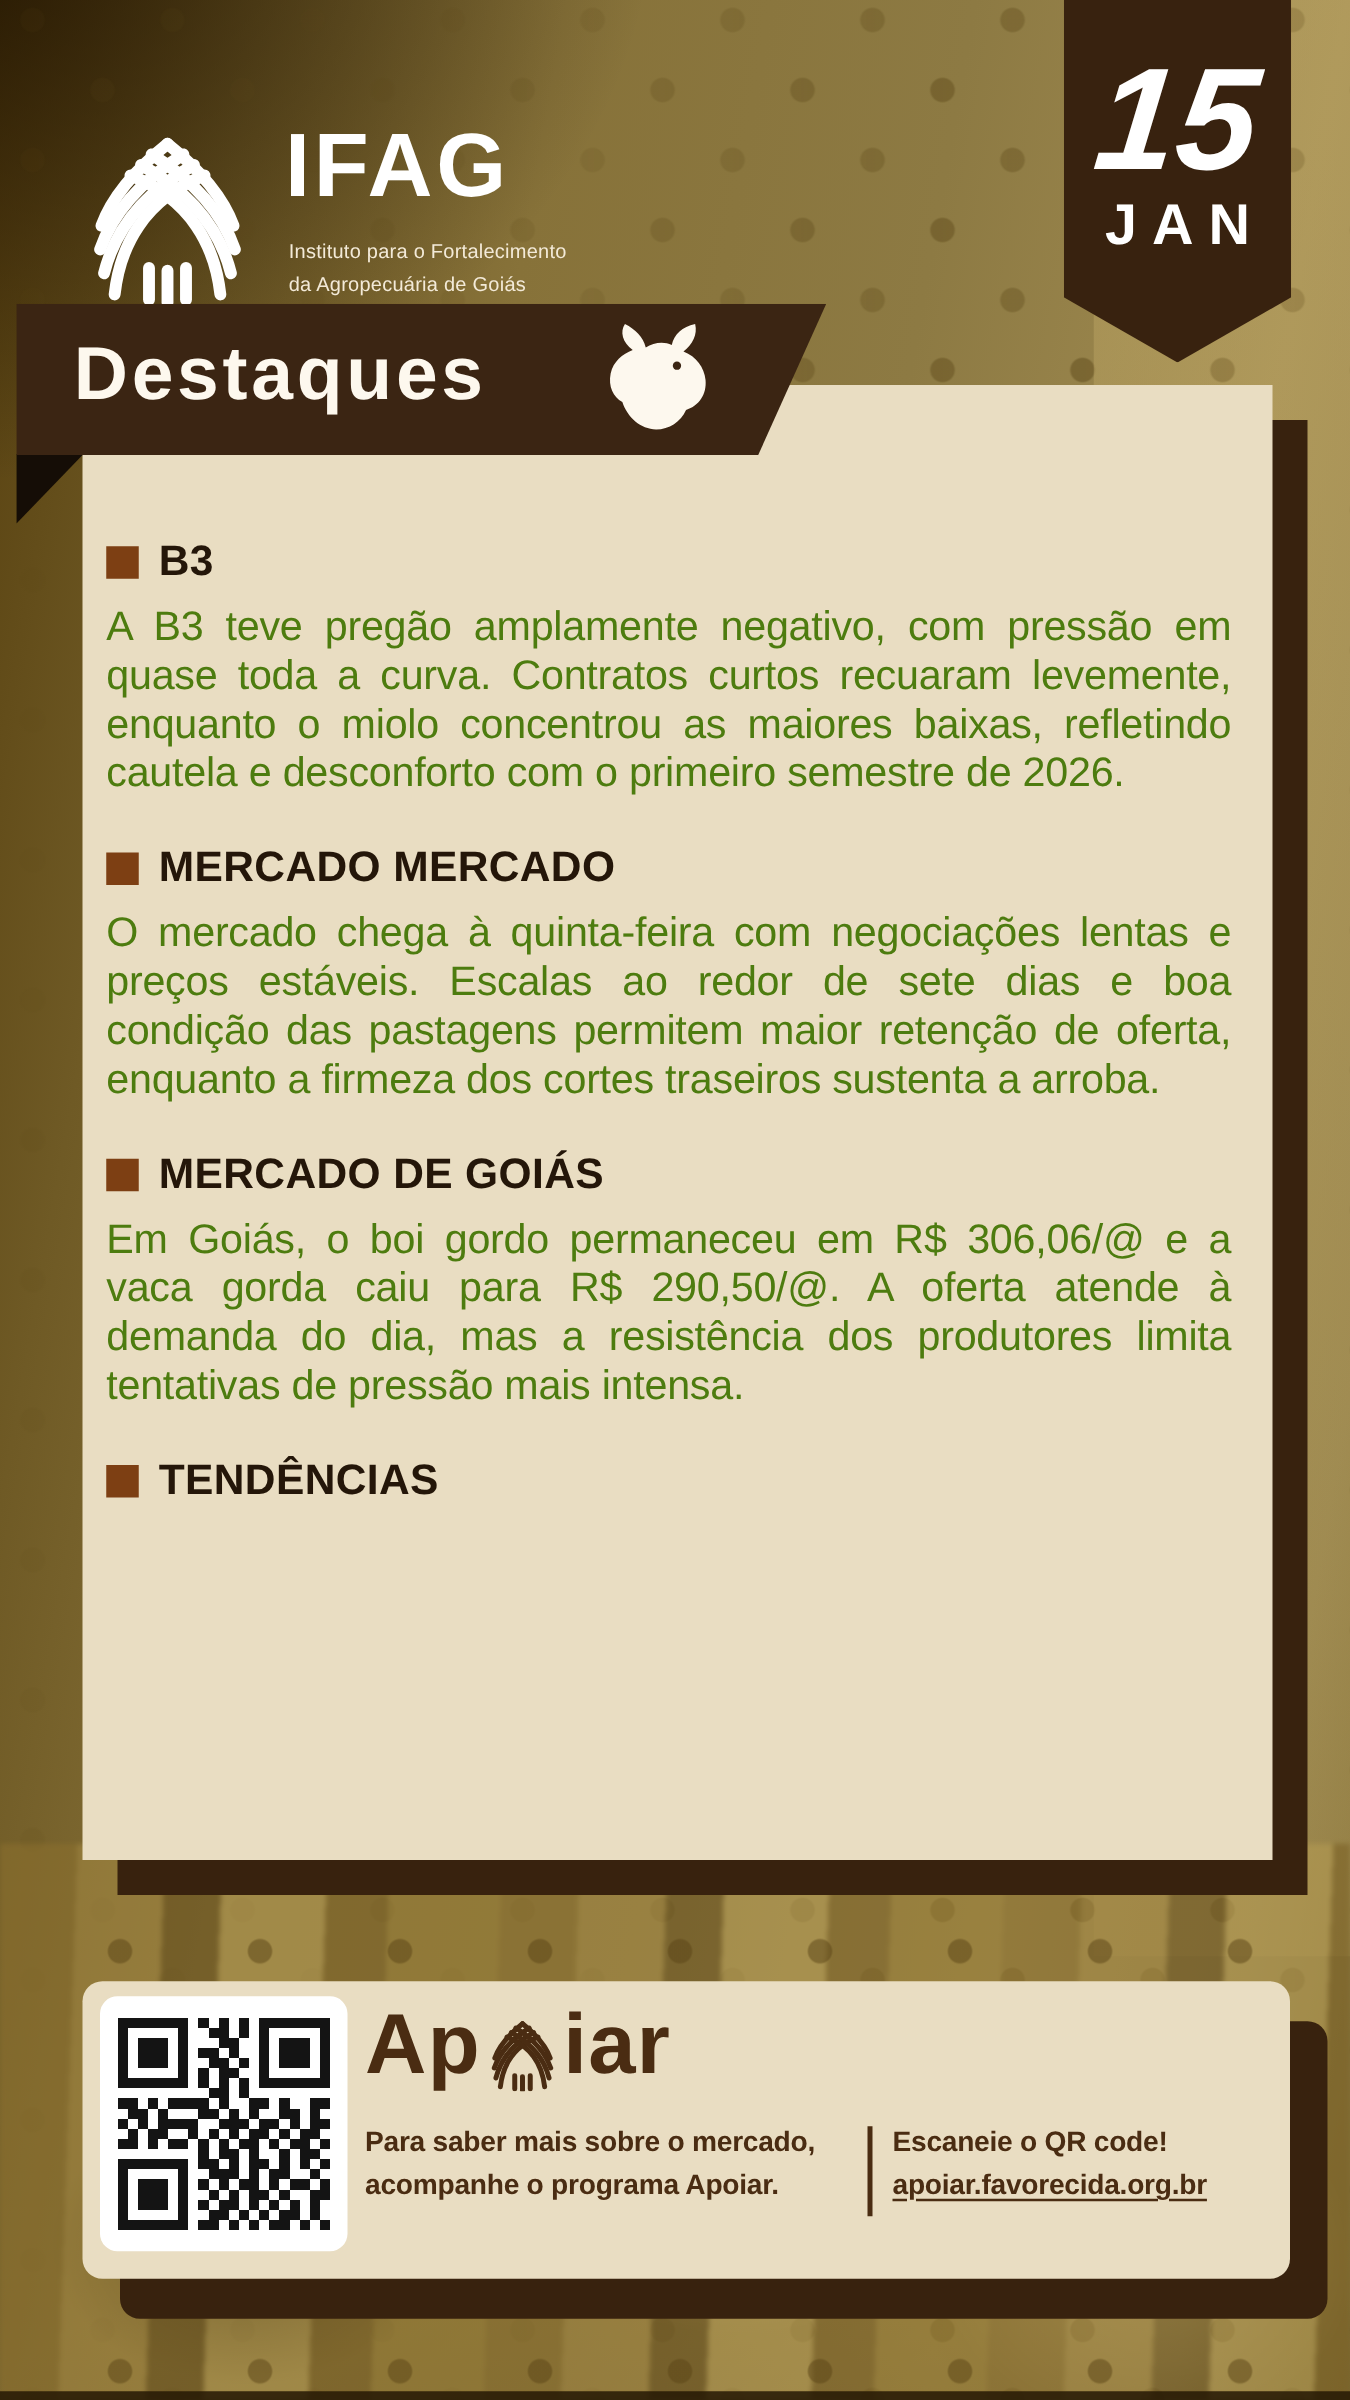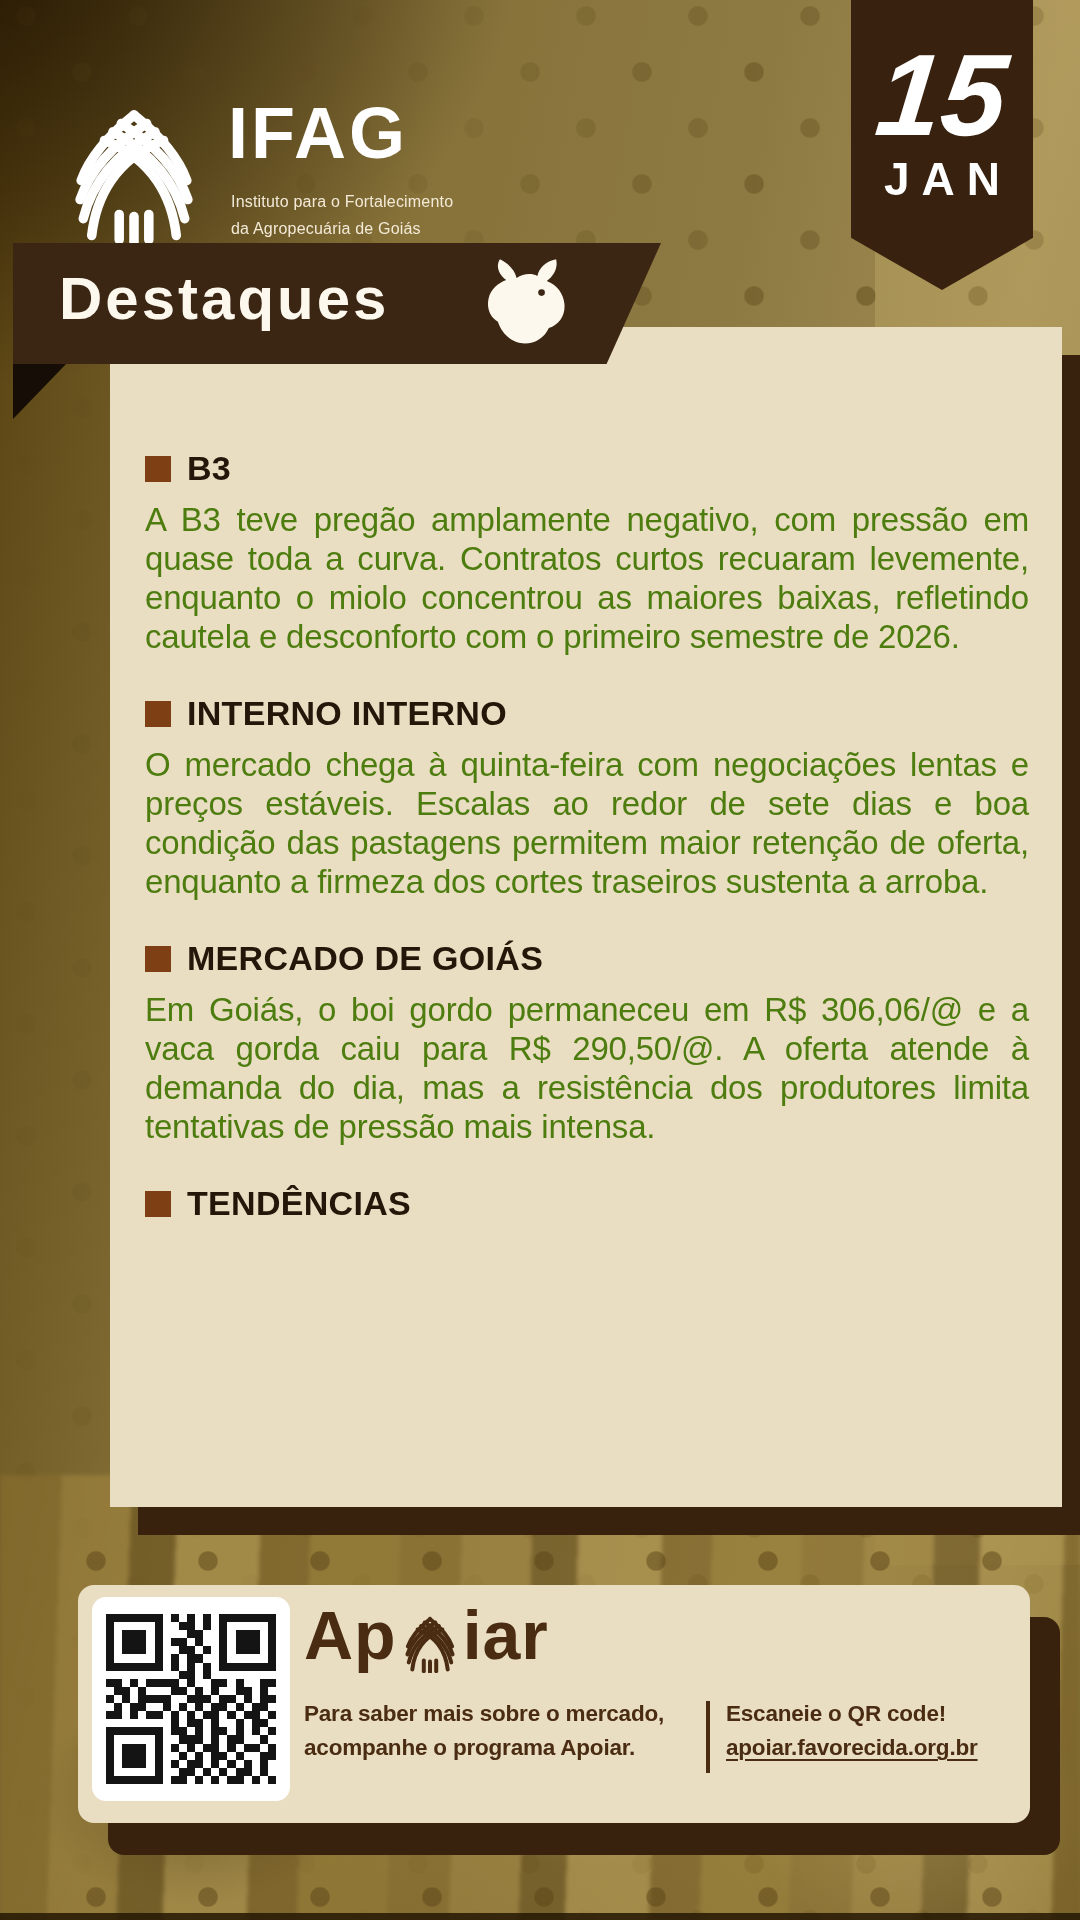--- a/index.html
+++ b/index.html
@@ -61,37 +61,37 @@
   .banner{
     position:absolute;left:13px;top:243px;width:648px;height:121px;background:#3b2513;
     clip-path:polygon(0 0,100% 0,91.6% 100%,0 100%);z-index:3;
   }
   .banner-title{position:absolute;left:46px;top:21px;color:#fdf8ee;font-size:60px;font-weight:800;letter-spacing:3px;}
   .bull{position:absolute;left:462px;top:14px;width:104px;height:94px;}
   .fold{position:absolute;left:13px;top:363px;width:54px;height:56px;background:#150d06;clip-path:polygon(0 0,100% 0,0 100%);z-index:2;}
 
   
   .card{
-    position:absolute;left:66px;top:327px;width:952px;height:1180px;background:#e9ddc2;
+    position:absolute;left:66px;top:308px;width:952px;height:1180px;background:#e9ddc2;
     box-shadow:28px 28px 0 0 #38220e;z-index:1;
-    box-sizing:border-box;padding:122px 33px 20px 35px;margin-left:44px;
+    box-sizing:border-box;padding:122px 33px 20px 19px;
   }
   .section{margin-bottom:38px;}
   .sec-head{display:flex;align-items:center;gap:16px;margin-bottom:12px;}
   .bullet{width:26px;height:26px;background:#7d3f13;flex:0 0 auto;}
   .sec-title{font-size:34px;font-weight:700;color:#241609;letter-spacing:.3px;}
   .sec-body{
     margin:0;font-size:33px;line-height:39px;color:#4d7c0f;
     text-align:justify;letter-spacing:-.2px;
   }
 
   
   .fcard{
-    position:absolute;left:78px;top:1585px;width:952px;height:238px;background:#e9ddc2;
-    border-radius:16px;box-shadow:30px 32px 0 0 #38220e;z-index:1;
+    position:absolute;left:66px;top:1585px;width:952px;height:238px;background:#e9ddc2;
+    border-radius:16px;box-shadow:30px 32px 0 0 #38220e;z-index:1;padding-left:14px;
   }
   .qrbox{position:absolute;left:14px;top:12px;width:198px;height:204px;background:#fff;border-radius:14px;}
   .qrbox svg{position:absolute;left:14px;top:16px;width:170px;height:172px;shape-rendering:crispEdges;}
   .apoiar{position:absolute;left:226px;top:16px;color:#4a2c12;display:flex;align-items:flex-end;}
   .apoiar .word{font-size:68px;font-weight:800;letter-spacing:1px;line-height:68px;}
   .apoiar .wheat-o{width:62px;height:62px;margin:0 2px -4px 2px;color:#4a2c12;}
   .fnote{position:absolute;top:112px;color:#4a2c12;font-size:22.5px;line-height:34px;font-weight:700;letter-spacing:-.2px;}
   .fnote.left{left:226px;width:402px;}
   .fnote.right{left:648px;width:300px;}
   .fdivider{position:absolute;left:628px;top:116px;width:4px;height:72px;background:#4a2c12;}
@@ -154,21 +154,21 @@
       <div class="sec-head">
         <span class="bullet"></span>
         <span class="sec-title">B3</span>
       </div>
       <p class="sec-body">A B3 teve pregão amplamente negativo, com pressão em quase toda a curva. Contratos curtos recuaram levemente, enquanto o miolo concentrou as maiores baixas, refletindo cautela e desconforto com o primeiro semestre de 2026.</p>
     </div>
 
     <div class="section">
       <div class="sec-head">
         <span class="bullet"></span>
-        <span class="sec-title">INTERNO INTERNO</span>
+        <span class="sec-title">MERCADO MERCADO</span>
       </div>
       <p class="sec-body">O mercado chega à quinta-feira com negociações lentas e preços estáveis. Escalas ao redor de sete dias e boa condição das pastagens permitem maior retenção de oferta, enquanto a firmeza dos cortes traseiros sustenta a arroba.</p>
     </div>
 
     <div class="section">
       <div class="sec-head">
         <span class="bullet"></span>
         <span class="sec-title">MERCADO DE GOIÁS</span>
       </div>
       <p class="sec-body">Em Goiás, o boi gordo permaneceu em R$ 306,06/@ e a vaca gorda caiu para R$ 290,50/@. A oferta atende à demanda do dia, mas a resistência dos produtores limita tentativas de pressão mais intensa.</p>

